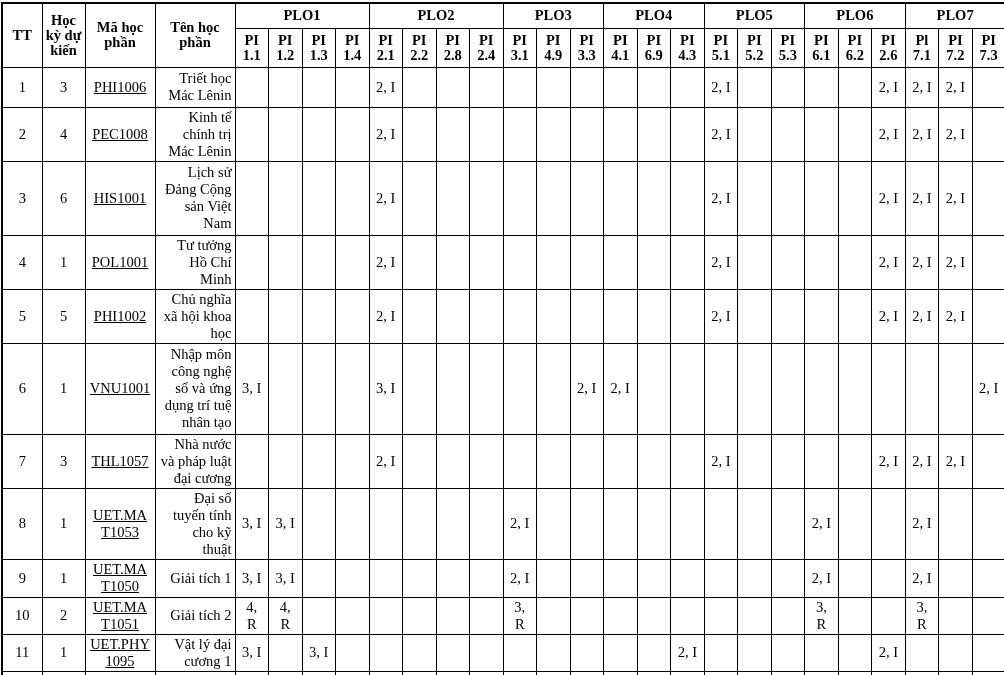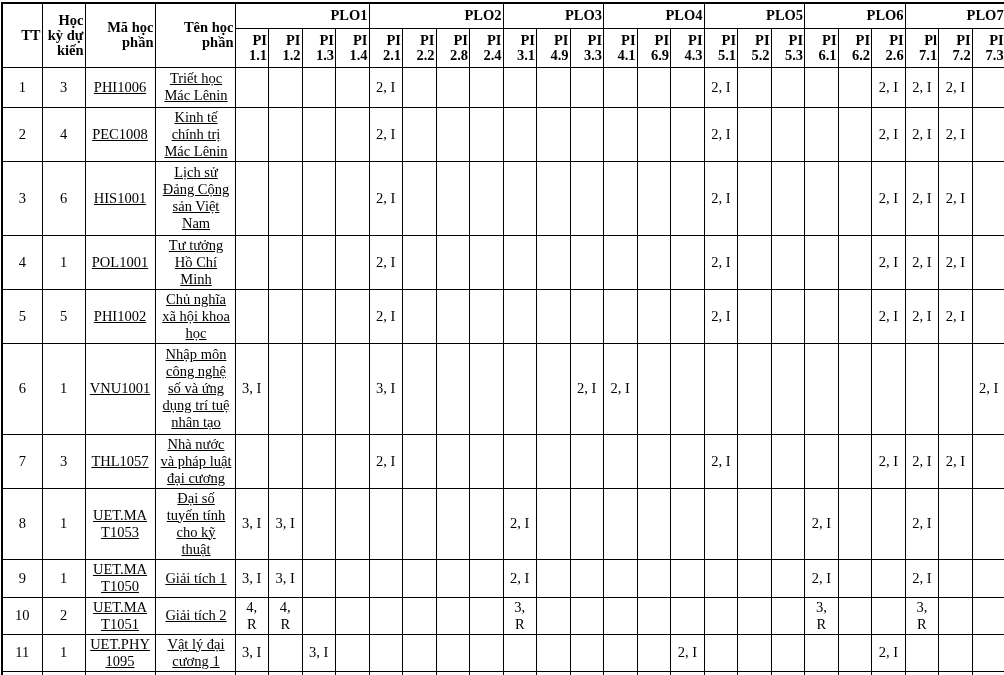--- a/index.html
+++ b/index.html
@@ -22,26 +22,25 @@
     border: 1px solid #000;
     padding: 1px 2px;
     text-align: center;
     vertical-align: middle;
     overflow: hidden;
   }
   th {
     font-weight: bold;
     line-height: 15px;
     padding: 1px 1px;
-    text-align: right;
   }
   td { line-height: 17px; }
   thead tr.plo-row { height: 25px; }
   thead tr.pi-row  { height: 39px; }
-  td.name-cell { text-align: center; padding: 1px 3px 1px 5px; text-decoration: underline; }
+  td.name-cell { text-align: right; padding: 1px 3px 1px 5px; }
   td.code-cell { word-break: break-all; padding: 1px 4px; text-decoration: underline; }
   td.mark-cell { white-space: pre-line; }
   tbody tr:nth-child(1)  { height: 40px; }
   tbody tr:nth-child(2)  { height: 54px; }
   tbody tr:nth-child(3)  { height: 74px; }
   tbody tr:nth-child(4)  { height: 51px; }
   tbody tr:nth-child(5)  { height: 53px; }
   tbody tr:nth-child(6)  { height: 91px; }
   tbody tr:nth-child(7)  { height: 54px; }
   tbody tr:nth-child(8)  { height: 51px; }

